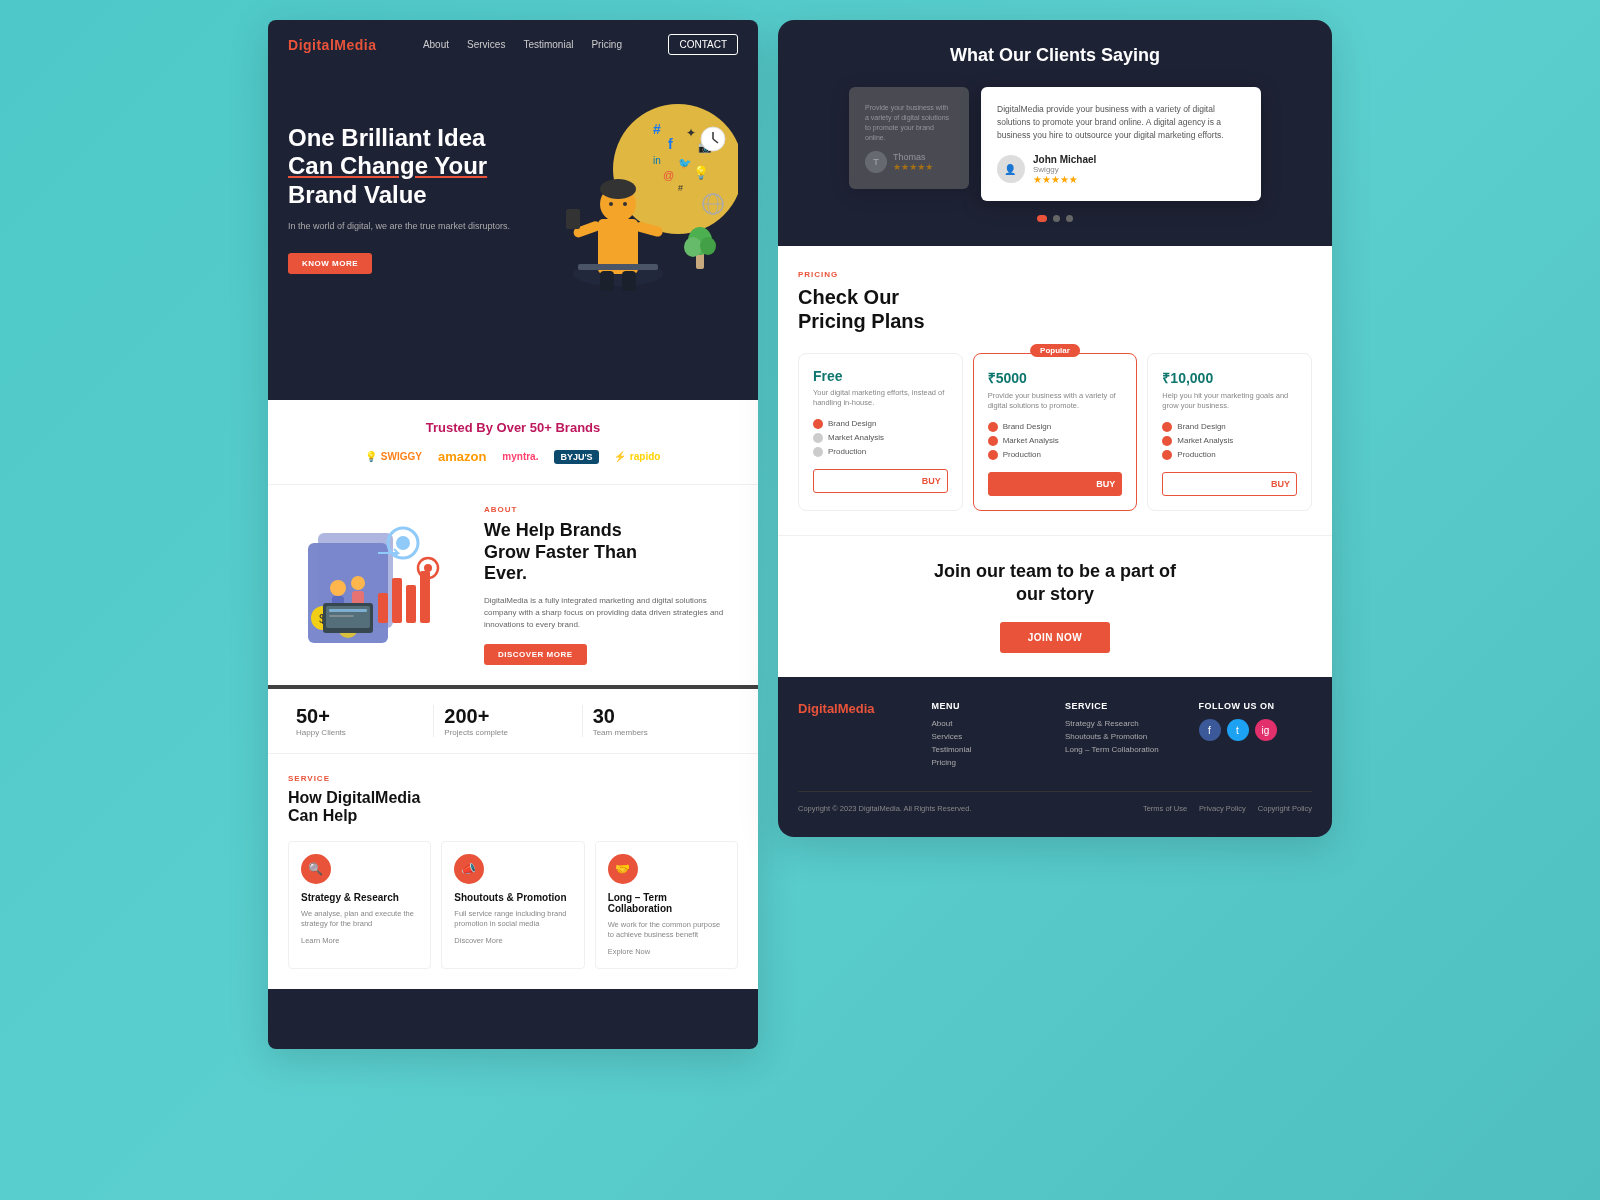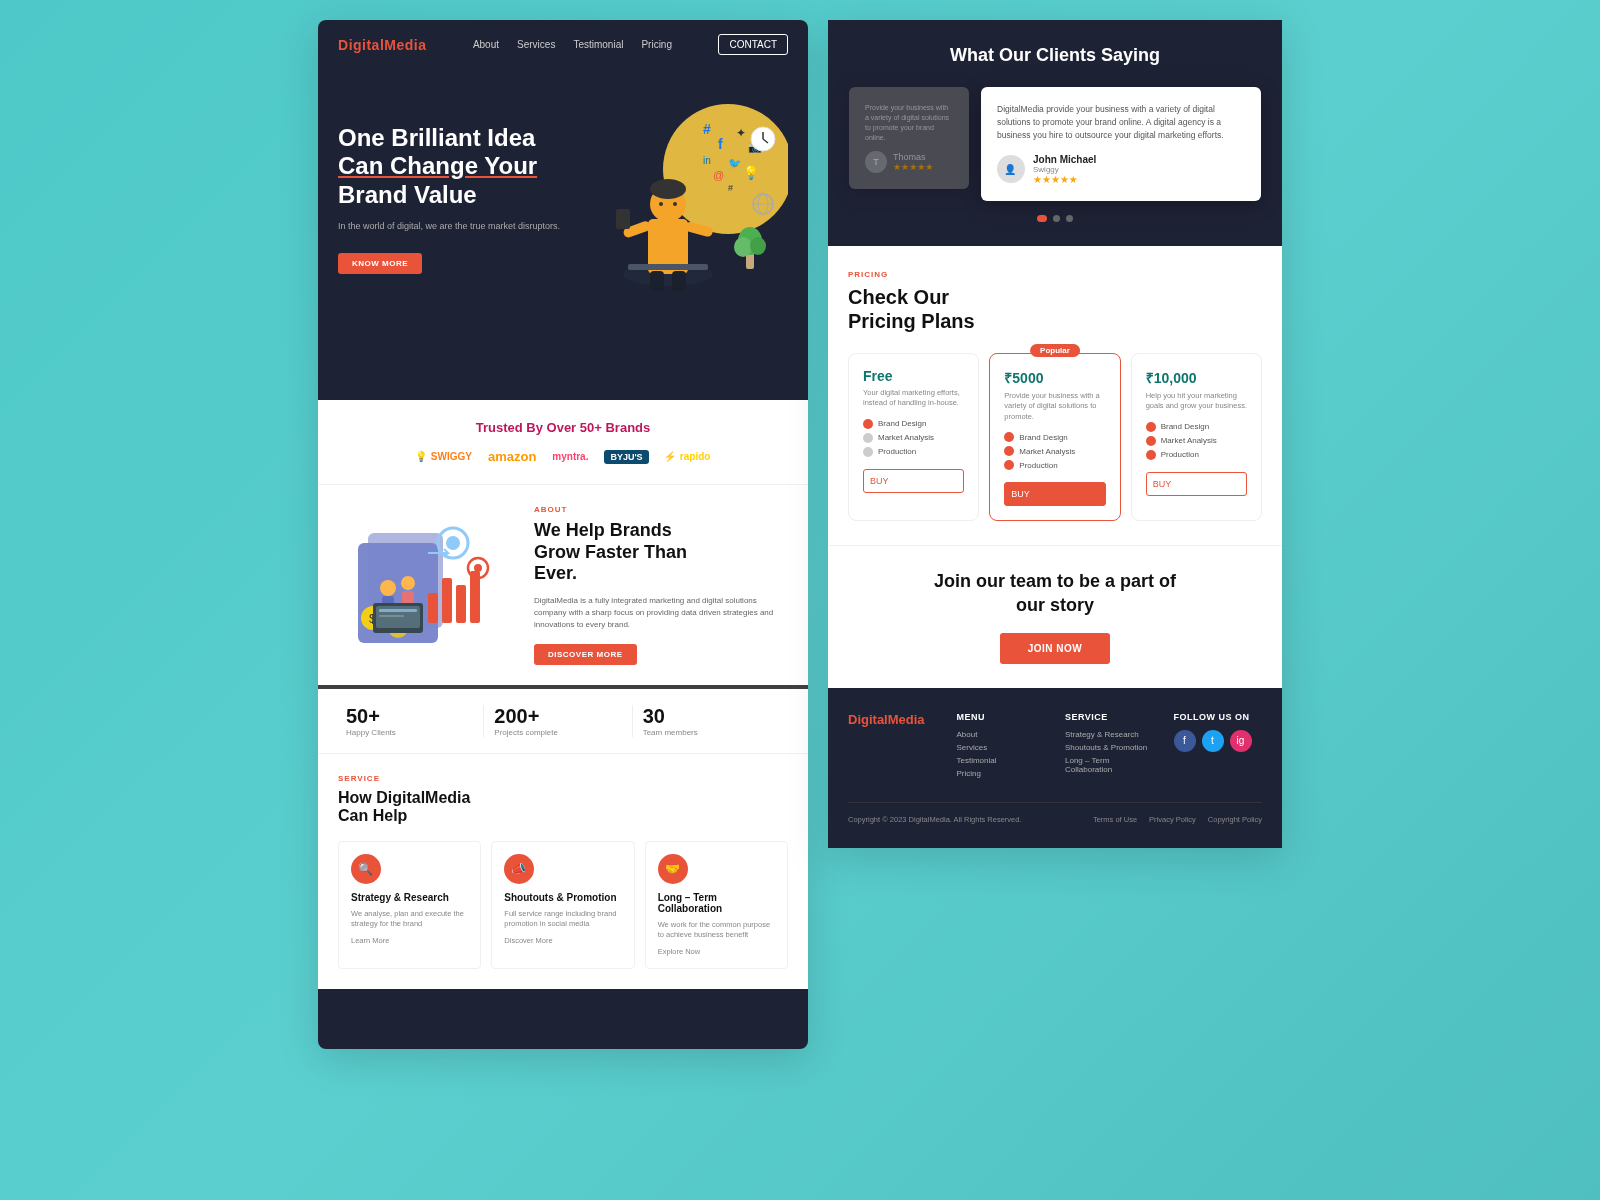--- a/index.html
+++ b/index.html
@@ -260,25 +260,25 @@
     }
 
     
     .services-bottom {
       background: #1e2235;
       height: 60px;
     }
 
     
     .right-panel {
-      width: 454px;
+      width: 554px;
       display: flex;
       flex-direction: column;
       gap: 0;
-      border-radius: 0;
+      border-radius: 16px;
       overflow: hidden;
       box-shadow: 0 10px 40px rgba(0,0,0,0.15);
     }
 
     
     .testimonials {
       background: #1e2235;
       padding: 24px 20px;
     }
     .testimonials-title {
@@ -425,26 +425,26 @@
       width: 10px;
       height: 10px;
       border-radius: 50%;
       background: #e8533a;
       flex-shrink: 0;
     }
     .feat-icon.gray { background: #ccc; }
     .btn-buy {
       display: block;
       width: 100%;
-      text-align: left;
+      text-align: right;
       padding: 6px;
       border: 1px solid #e8533a;
       color: #e8533a;
       font-size: 9px;
-      font-weight: 400;
+      font-weight: 700;
       border-radius: 3px;
       margin-top: 12px;
       cursor: pointer;
       background: white;
     }
     .btn-buy.filled {
       background: #e8533a;
       color: white;
     }
 

